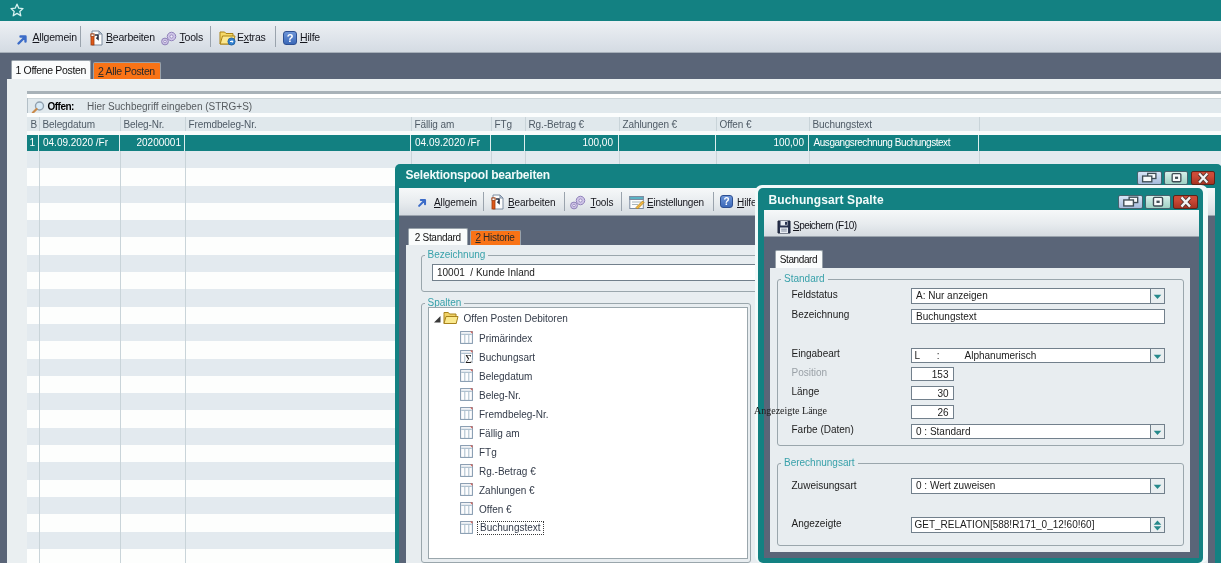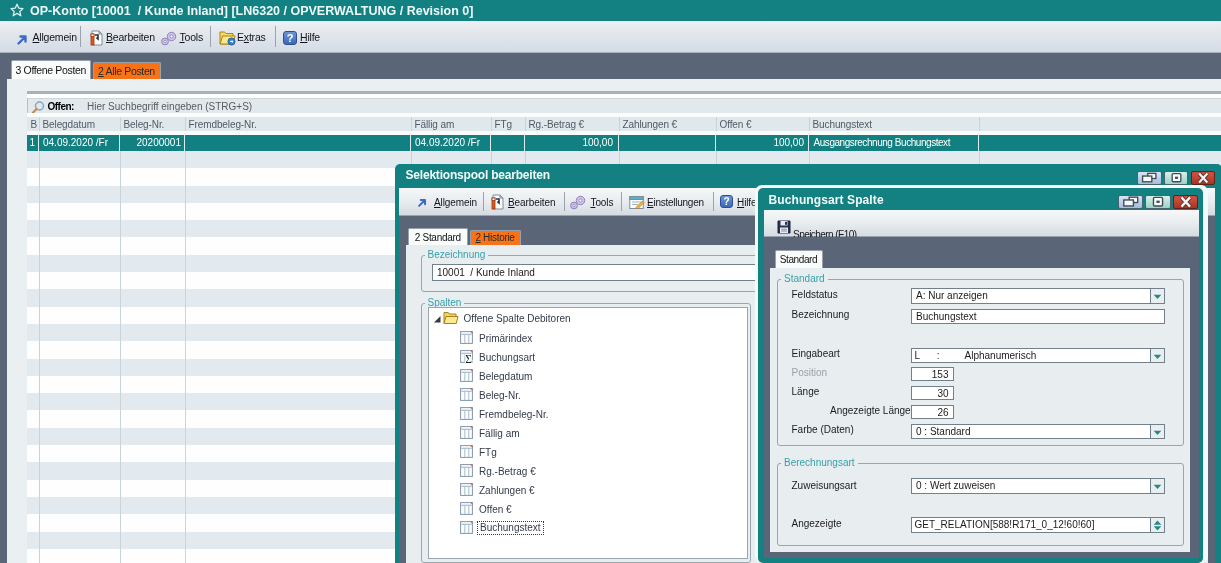--- a/index.html
+++ b/index.html
@@ -37,21 +37,20 @@
 .wbtn{border-radius:2px;border:1px solid #47636e;text-align:center;overflow:hidden;}
 .wbtn.b1{background:linear-gradient(#d7e4f6,#a6bbdc);}
 .wbtn.b2{background:linear-gradient(#d6f0ea,#a0d2c5);}
 .wbtn.b3{background:linear-gradient(#cd4b38 30%,#a83322);border-color:#5c241a;}
 </style></head><body>
 
 <div class="a titlebar">
     <svg class="a" style="left:10px;top:3px" width="14" height="15" viewBox="0 0 14 15">
       <path d="M7 1.2 L8.8 5.2 L13 5.6 L9.8 8.4 L10.8 12.8 L7 10.4 L3.2 12.8 L4.2 8.4 L1 5.6 L5.2 5.2 Z" fill="none" stroke="#d8f2f0" stroke-width="1.3" stroke-linejoin="round"></path>
     </svg>
-    <div class="a" style="left:30px;top:4px;">OP-Konto [10001&nbsp; / Kunde Inland] [LN6320 / OPVERWALTUNG / Revision 0]</div>
   </div>
 <div class="a menubar"></div>
 <svg class="a" style="left:16px;top:33px" width="13" height="13" viewBox="0 0 13 13">
     <path d="M2.5 10.5 L8.5 4.5 M4.5 3.5 L9.5 3.5 L9.5 8.5" fill="none" stroke="#3c6cc8" stroke-width="2.4" stroke-linecap="round" stroke-linejoin="round"></path>
   </svg>
 <div class="a mi" style="left:32.5px;"><u>A</u>llgemein</div>
 <div class="a msep" style="left:79.5px;"></div>
 <svg class="a" style="left:88px;top:30px" width="16" height="16" viewBox="0 0 16 16">
     <path d="M4 1 L11 1 L14 4 L14 15 L4 15 Z" fill="#fdfdfd" stroke="#7d8ca0" stroke-width="1"></path>
     <path d="M11 1 L11 4 L14 4 Z" fill="#cfe0f2" stroke="#7d8ca0" stroke-width="1"></path>
@@ -73,21 +72,21 @@
     <path d="M1 4 L1 14 L14 14 L14 3.5 L7 3.5 L5.6 2 L1 2 Z" fill="#f5d969" stroke="#ab8317" stroke-width="1"></path>
     <path d="M3.5 6 L16 6 L14 14 L1.2 14 Z" fill="#fbe88f" stroke="#ab8317" stroke-width="1"></path>
     <circle cx="12.5" cy="11.5" r="3.6" fill="#2f7fd0" stroke="#1d5c9e" stroke-width="0.8"></circle>
     <path d="M11 11.5 L14 11.5 M12.8 10.3 L14 11.5 L12.8 12.7" stroke="#fff" stroke-width="1" fill="none"></path>
   </svg>
 <div class="a mi" style="left:237px;">E<u>x</u>tras</div>
 <div class="a msep" style="left:274.5px;"></div>
 <div class="a" style="left:283px;top:31px;width:14px;height:14px;background:linear-gradient(#6d95d8,#3b68b8);border:1px solid #2d4f92;border-radius:3px;color:#fff;font-weight:bold;font-size:11px;text-align:center;line-height:13px;">?</div>
 <div class="a mi" style="left:300px;"><u>H</u>ilfe</div>
 <div class="a tabband"></div>
-<div class="a tab-act" style="left:10.5px;top:60px;width:80.5px;height:19px;line-height:19px;text-align:center;font-size:10.5px;letter-spacing:-0.35px;">3 Offene Posten</div>
+<div class="a tab-act" style="left:10.5px;top:60px;width:80.5px;height:19px;line-height:19px;text-align:center;font-size:10.5px;letter-spacing:-0.35px;">1 Offene Posten</div>
 <div class="a tab-in" style="left:92.5px;top:62px;width:68px;height:17px;line-height:16px;text-align:center;font-size:10.5px;letter-spacing:-0.35px;"><u>2</u> Alle Posten</div>
 <div class="a leftframe"></div>
 <div class="a" style="left:27px;top:90.5px;width:1194px;height:3px;background:#a8b2b8;"></div>
 <div class="a" style="left:27px;top:93.5px;width:1194px;height:4px;background:#fffffe;"></div>
 <div class="a" style="left:27px;top:97.5px;width:1194px;height:1.5px;background:#ccd5d9;"></div>
 <div class="a searchrow"></div>
 <div class="a" style="left:27px;top:98px;width:1px;height:465px;background:#b3bfc7;"></div>
 <svg class="a" style="left:31px;top:99.5px" width="15" height="15" viewBox="0 0 15 15">
     <circle cx="8.5" cy="6" r="4" fill="#d8eaf6" stroke="#90a0ae" stroke-width="1.4"></circle>
     <path d="M5.6 9 L1.8 12.8" stroke="#c98a4b" stroke-width="2.2" stroke-linecap="round"></path>
@@ -199,21 +198,21 @@
 <div class="a gbox" style="left:420.5px;top:303px;width:330px;height:260px;"></div>
 <div class="a glabel" style="left:424.5px;top:297px;">Spalten</div>
 <div class="a" style="left:427.5px;top:307px;width:320.5px;height:252px;background:#fff;border:1px solid #9aa6ac;"></div>
 <svg class="a" style="left:433px;top:315px" width="9" height="9" viewBox="0 0 9 9">
     <path d="M7.5 1 L7.5 7.5 L1 7.5 Z" fill="#3a3a3a"></path>
   </svg>
 <svg class="a" style="left:443px;top:311px" width="16" height="14" viewBox="0 0 16 14">
     <path d="M1 3.5 L1 12.5 L13 12.5 L13 3 L6.5 3 L5.3 1.5 L1 1.5 Z" fill="#f0d267" stroke="#a8821c" stroke-width="1"></path>
     <path d="M3 5.5 L15 5.5 L13.2 12.5 L1 12.5 Z" fill="#fae98e" stroke="#a8821c" stroke-width="1"></path>
   </svg>
-<div class="a treetxt" style="left:463.5px;top:313px;">Offene Spalte Debitoren</div>
+<div class="a treetxt" style="left:463.5px;top:313px;">Offen Posten Debitoren</div>
 <svg class="a" style="left:460px;top:331.0px;overflow:visible" width="14" height="14" viewBox="0 0 14 14">
     <rect x="0.6" y="0.6" width="11.8" height="11.8" fill="#fdfdfe" stroke="#8096ac" stroke-width="1"></rect>
     <path d="M1.2 3.3 L11.8 3.3" stroke="#a9bccb" stroke-width="1.2"></path>
     <path d="M4.8 3.8 L4.8 12 M8.8 3.8 L8.8 12" stroke="#a9bccb" stroke-width="1"></path>
     <path d="M10.2 0.6 L12.4 0.6 L12.4 2.8 Z" fill="#e04838"></path>
   </svg>
 <div class="a treetxt" style="left:479px;top:333.0px;">Primärindex</div>
 <svg class="a" style="left:460px;top:349.95px;overflow:visible" width="14" height="14" viewBox="0 0 14 14">
     <rect x="0.6" y="0.6" width="11.8" height="11.8" fill="#fdfdfe" stroke="#8096ac" stroke-width="1"></rect>
     <path d="M1.2 3.3 L11.8 3.3" stroke="#a9bccb" stroke-width="1.2"></path>
@@ -301,21 +300,21 @@
       <path d="M7 1.2 L15 9.8 M15 1.2 L7 9.8" stroke="#f2f4f5" stroke-width="2.2"></path>
     </svg></div>
 <div class="a toolbar" style="left:763.5px;top:210px;width:435px;height:26.5px;"></div>
 <svg class="a" style="left:777px;top:219.5px" width="14" height="14" viewBox="0 0 14 14">
     <path d="M1 1 L13 1 L13 13 L1 13 Z" fill="#28324e" stroke="#1b2338" stroke-width="1"></path>
     <rect x="3.5" y="1" width="7" height="4.5" fill="#e8ecf2"></rect>
     <rect x="8" y="1.8" width="2" height="3" fill="#28324e"></rect>
     <rect x="3" y="7.5" width="8" height="5.5" fill="#e8ecf2"></rect>
     <path d="M4.2 9.2 L9.8 9.2 M4.2 11 L9.8 11" stroke="#7c8698" stroke-width="0.9"></path>
   </svg>
-<div class="a tbtxt" style="left:793px;top:210px;height:26px;line-height:31px;letter-spacing:-0.55px;margin-top:9px;"><u>S</u>peichern (F10)</div>
+<div class="a tbtxt" style="left:793px;top:210px;height:26px;line-height:31px;letter-spacing:-0.55px;"><u>S</u>peichern (F10)</div>
 <div class="a darkzone" style="left:763.5px;top:236.5px;width:435px;height:321.5px;"></div>
 <div class="a tab-act" style="left:774.5px;top:250px;width:48px;height:17.5px;line-height:17px;text-align:center;font-size:10px;letter-spacing:-0.4px;">Standard</div>
 <div class="a panel" style="left:770px;top:267.5px;width:420px;height:284.5px;"></div>
 <div class="a gbox" style="left:777px;top:279px;width:407px;height:167px;"></div>
 <div class="a glabel" style="left:781px;top:273px;">Standard</div>
 <div class="a lbl" style="left:791.5px;top:288.5px;">Feldstatus</div>
 <div class="a fld" style="left:911px;top:288px;width:254px;height:15.5px;padding-left:4px;">A: Nur anzeigen<div class="ddbtn">
       <svg width="13" height="13" viewBox="0 0 13 14" style="display:block;margin:1px auto 0">
         <path d="M2.4 5 L10.6 5 L6.5 9.6 Z" fill="#26898b"></path>
       </svg>
@@ -325,21 +324,21 @@
 <div class="a lbl" style="left:791.5px;top:347.5px;">Eingabeart</div>
 <div class="a fld" style="left:911px;top:347.5px;width:254px;height:15px;padding-left:2.5px;">L&nbsp;&nbsp;&nbsp;&nbsp;&nbsp;&nbsp;:&nbsp;&nbsp;&nbsp;&nbsp;&nbsp;&nbsp;&nbsp;&nbsp;&nbsp;Alphanumerisch<div class="ddbtn">
       <svg width="13" height="13" viewBox="0 0 13 14" style="display:block;margin:1px auto 0">
         <path d="M2.4 5 L10.6 5 L6.5 9.6 Z" fill="#26898b"></path>
       </svg>
     </div></div>
 <div class="a lbl" style="left:791.5px;top:367px;color:#9aa1a7;">Position</div>
 <div class="a fld num" style="left:911px;top:366.5px;width:42.5px;height:14.5px;line-height:13px;">153</div>
 <div class="a lbl" style="left:791.5px;top:386px;">Länge</div>
 <div class="a fld num" style="left:911px;top:385.5px;width:42.5px;height:14.5px;line-height:13px;">30</div>
-<div class="a lbl" style="left:830px;top:405px;">Angezeigte Länge</div>
+<div class="a lbl" style="left:754px;top:405px;font-family:Liberation Serif, serif;">Angezeigte Länge</div>
 <div class="a fld num" style="left:911px;top:404.5px;width:42.5px;height:14.5px;line-height:13px;">26</div>
 <div class="a lbl" style="left:791.5px;top:424px;text-align:center;">Farbe (Daten)</div>
 <div class="a fld" style="left:911px;top:423.5px;width:254px;height:15px;padding-left:4px;">0 : Standard<div class="ddbtn">
       <svg width="13" height="13" viewBox="0 0 13 14" style="display:block;margin:1px auto 0">
         <path d="M2.4 5 L10.6 5 L6.5 9.6 Z" fill="#26898b"></path>
       </svg>
     </div></div>
 <div class="a gbox" style="left:777px;top:462.5px;width:407px;height:83px;"></div>
 <div class="a glabel" style="left:781px;top:456.5px;">Berechnungsart</div>
 <div class="a lbl" style="left:791.5px;top:479.5px;">Zuweisungsart</div>

